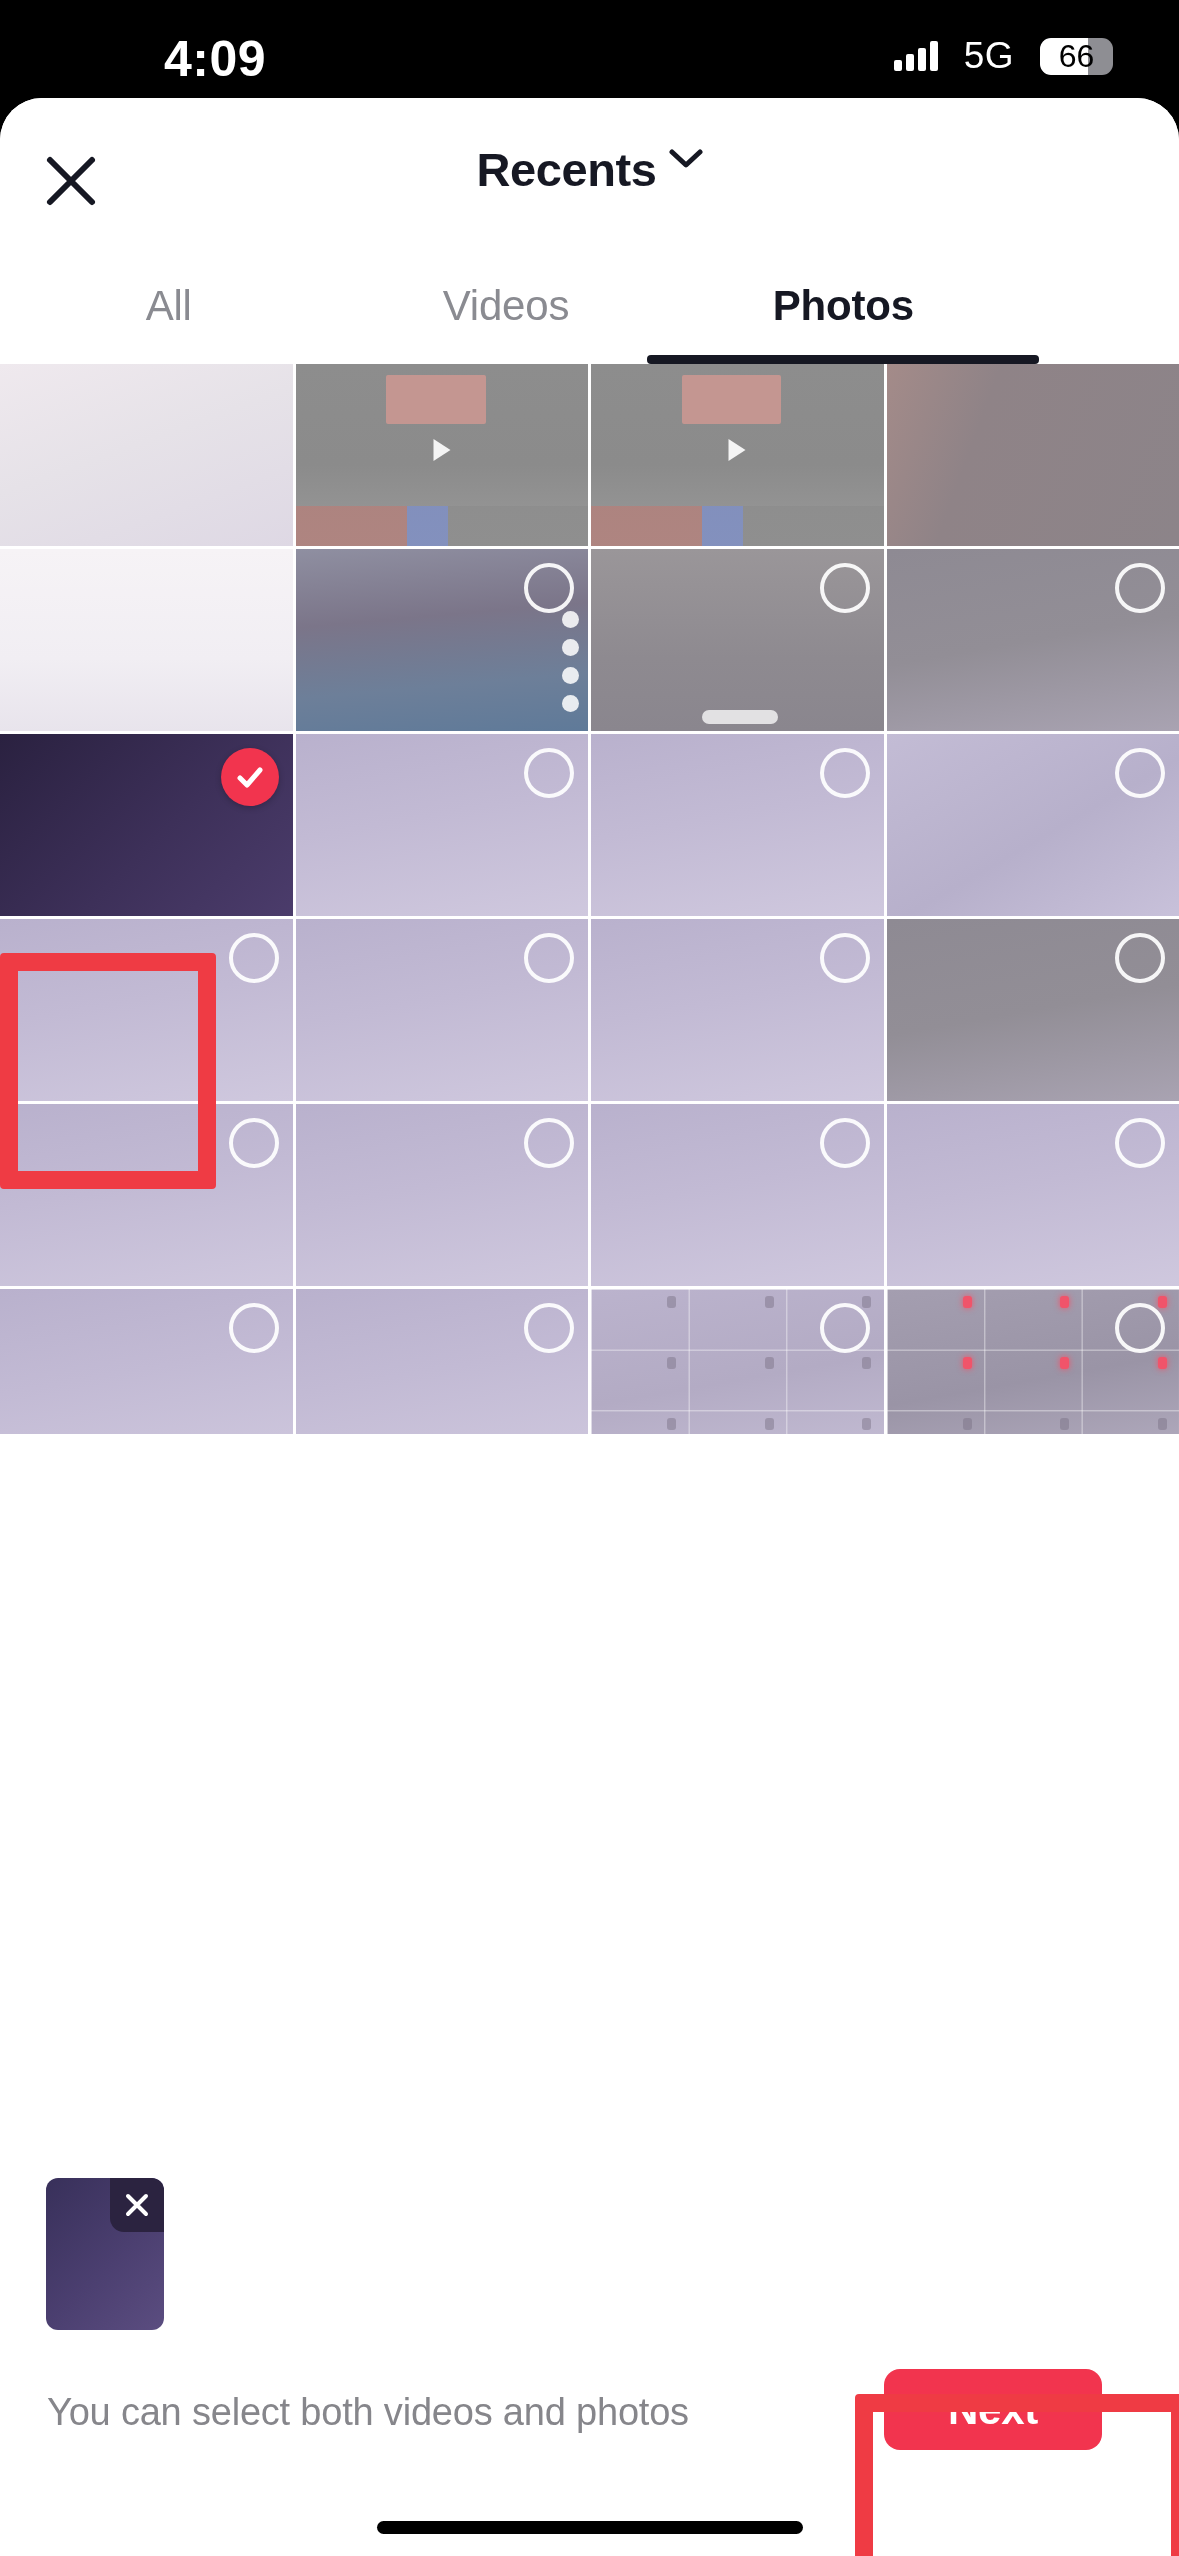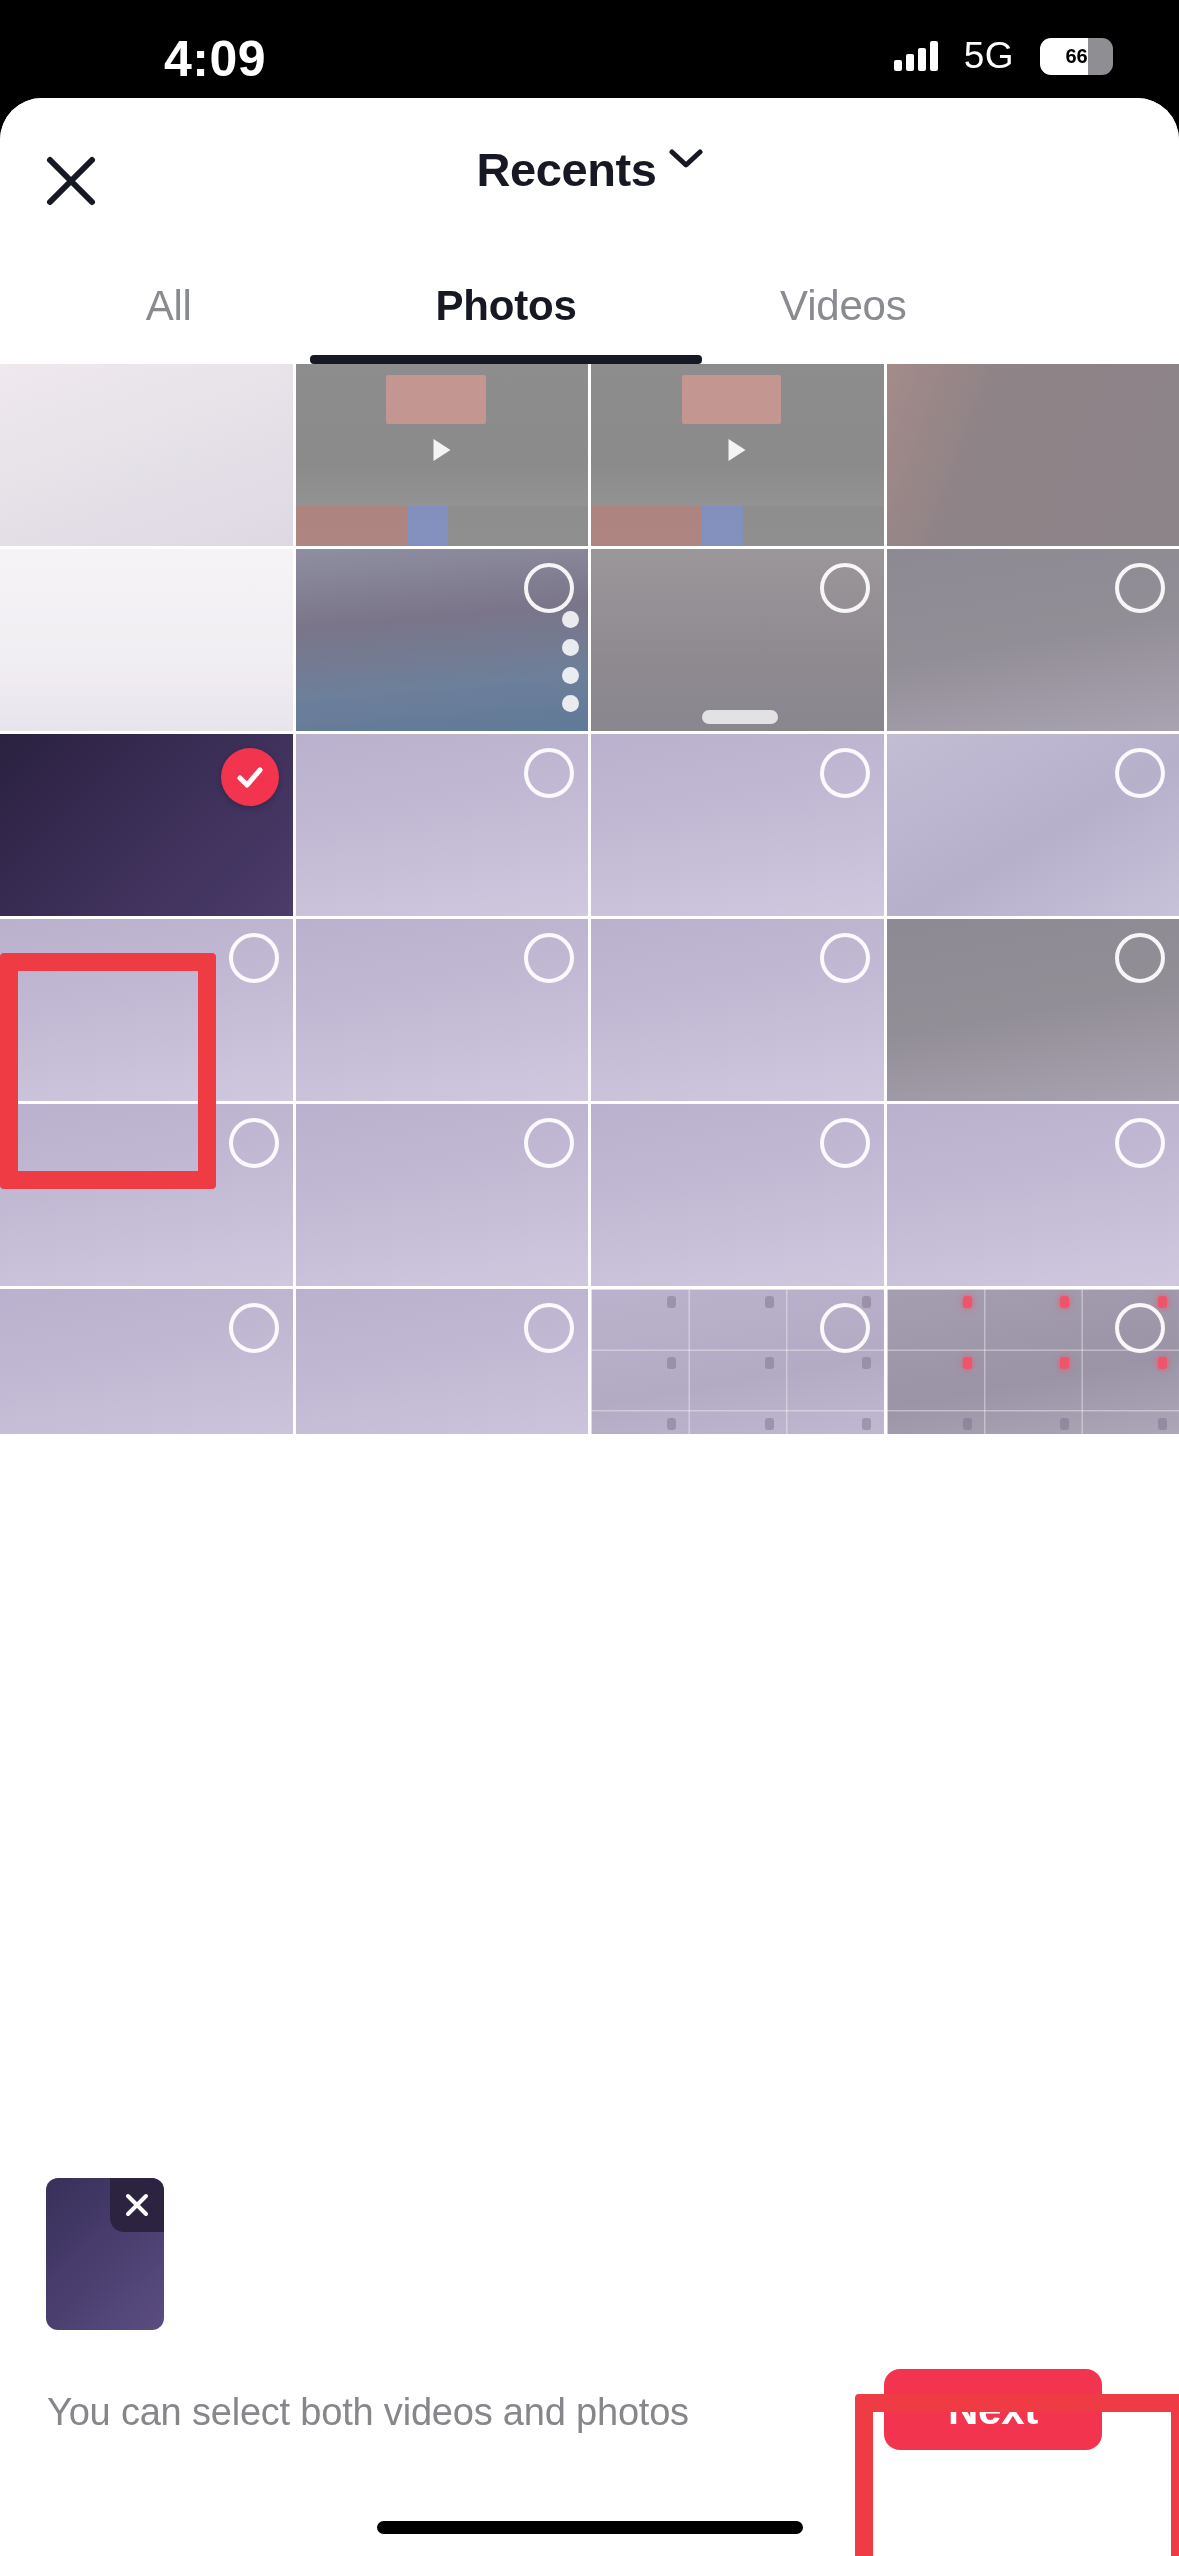--- a/index.html
+++ b/index.html
@@ -35,21 +35,21 @@
   .battery{
     position:relative; width:73px; height:37px; border-radius:11px;
     background:#8e8e93; overflow:hidden;
   }
   .battery .fill{
     position:absolute; left:0; top:0; bottom:0; width:66%;
     background:#fff; border-radius:11px 0 0 11px;
   }
   .battery .pct{
     position:absolute; inset:0; display:flex; align-items:center;
-    justify-content:center; font-size:20px; font-weight:700; color:#000;
+    justify-content:center; font-size:32px; font-weight:400; color:#000;
   }
 
   
   .sheet{
     position:absolute; top:98px; left:0; width:1179px; height:2458px;
     background:#fff; border-radius:42px 42px 0 0; overflow:hidden;
   }
 
   
   .header{ position:absolute; top:0; left:0; width:1179px; height:150px; background:#fff; }
@@ -256,27 +256,27 @@
           <path d="M3 4 L17 17 L31 4" stroke="#161823" stroke-width="5" fill="none" stroke-linecap="round" stroke-linejoin="round"></path>
         </svg>
       </div>
     </div>
 
     <div class="tabs">
       <div class="tab">
         <span>All</span>
 
       </div>
+      <div class="tab">
+        <span>Videos</span>
+
+      </div>
       <div class="tab active">
         <span>Photos</span>
         <span class="underline"></span>
-      </div>
-      <div class="tab">
-        <span>Videos</span>
-
       </div>
     </div>
 
     <div class="grid" id="media-grid">
         <div class="cell">
           <div class="thumb t-wash"></div>
         </div>
         <div class="cell">
           <div class="thumb t-editor">
             <div class="play-tri"></div>

